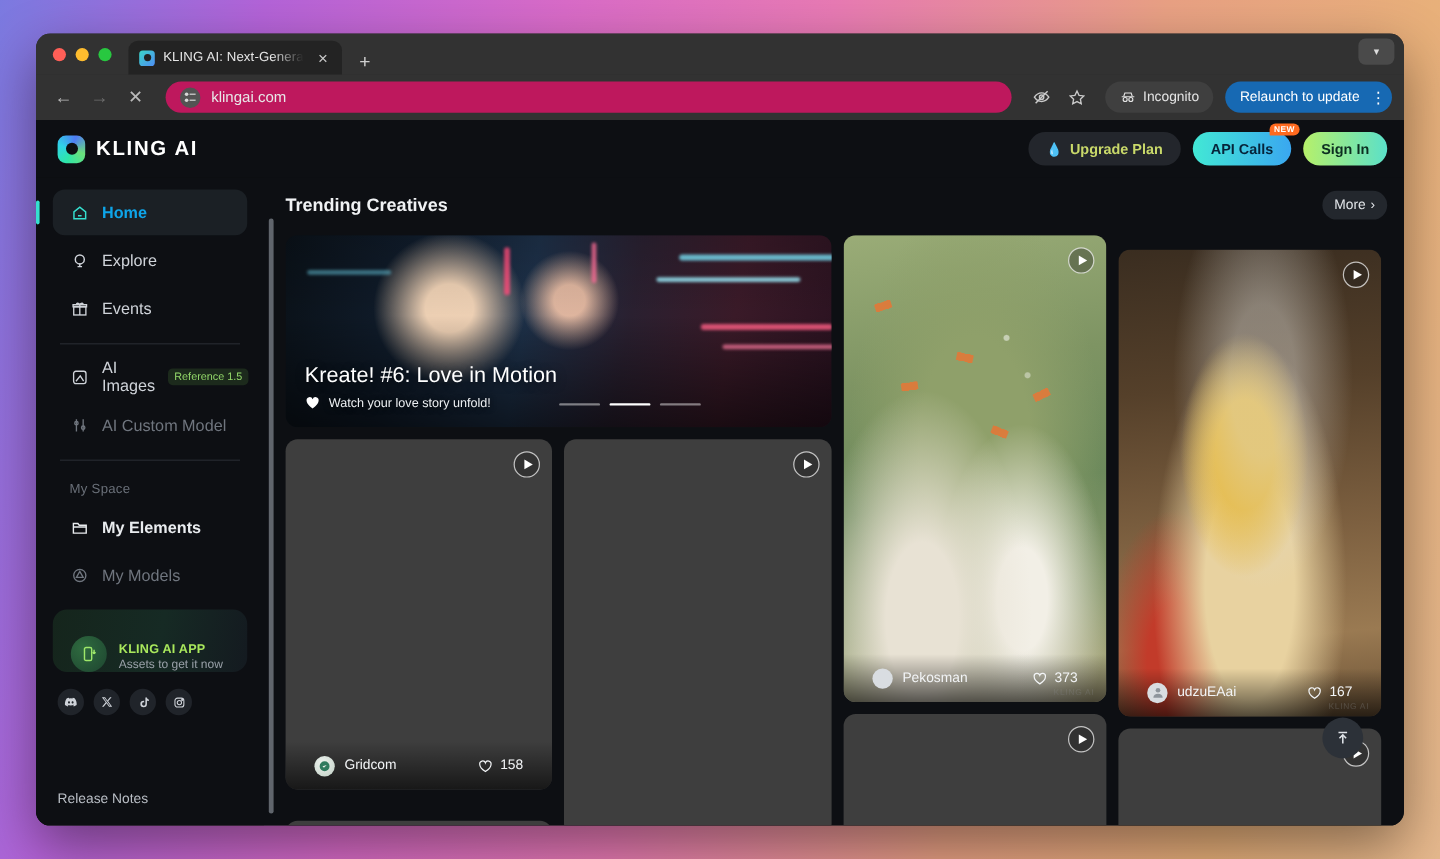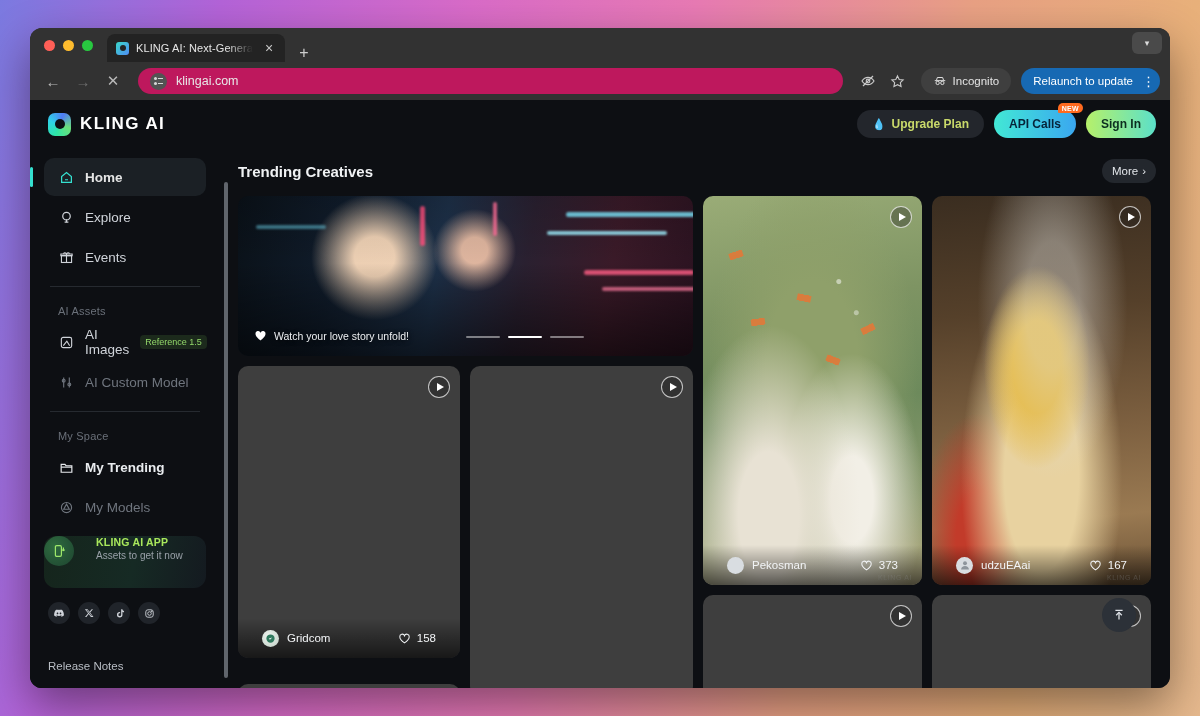--- a/index.html
+++ b/index.html
@@ -159,40 +159,40 @@
   .sidebar {
     width: 190px; flex: 0 0 190px; background: #0d0f13;
     padding: 10px 14px 0 14px; display: flex; flex-direction: column;
     position: relative;
   }
   .nav-item {
     height: 38px; border-radius: 10px; display: flex; align-items: center;
     gap: 11px; padding: 0 14px; color: #cfd3d9; font-size: 13.5px;
     position: relative; margin-bottom: 2px;
   }
-  .nav-item.active { background: #1b2025; color: #e5e5e5; font-weight: 600; }
+  .nav-item.active { background: #1b2025; color: #0ea5e9; font-weight: 600; }
   .nav-item.active::before {
     content: ""; position: absolute; left: -14px; top: 9px;
     width: 3px; height: 20px; border-radius: 2px; background: #35e0d0;
   }
   .nav-item.dim { color: #6f757e; }
   .nav-item.bold { font-weight: 700; color: #e9ecef; }
   .nav-ico { width: 16px; height: 16px; flex: 0 0 16px; display: flex; align-items: center; justify-content: center; }
   .nav-ico svg { display: block; }
   .sec-label { font-size: 11px; color: #6a7079; padding: 10px 14px 6px; letter-spacing: .2px; }
   .divider { height: 1px; background: #262a30; margin: 8px 6px; }
   .tag {
     font-size: 9px; padding: 2px 5px; border-radius: 4px;
     background: #1c2a1c; color: #93d86a; font-weight: 400; white-space: nowrap;
   }
 
   .promo {
     margin: 8px 0 0; height: 52px; border-radius: 12px;
     background: linear-gradient(100deg,#15251c 0%,#162a24 55%,#141a20 100%);
-    display: flex; align-items: flex-start; gap: 22px; padding: 0 0;
+    display: flex; align-items: flex-end; gap: 10px; padding: 0 15px;
   }
   .promo-ico {
     width: 30px; height: 30px; border-radius: 50%; flex: 0 0 30px;
     background: radial-gradient(circle at 35% 35%,#2f6b3f,#1d4430);
     display: flex; align-items: center; justify-content: center;
   }
   .promo-t1 { font-size: 10.5px; font-weight: 700; color: #a9e85c; letter-spacing: .2px; }
   .promo-t2 { font-size: 10px; color: #9aa1a9; margin-top: 2px; }
 
   .socials { display: flex; gap: 8px; padding: 14px 4px 0; }
@@ -294,20 +294,21 @@
       radial-gradient(ellipse at 50% 45%, #8fa06a 0 30%, transparent 68%),
       linear-gradient(170deg,#9aac77 0%,#7e9463 30%,#6d8a5c 55%,#8a9a6e 78%,#b7ae86 100%);
   }
   .art-toast {
     background:
       radial-gradient(ellipse at 55% 28%, rgba(220,220,215,.45) 0 16%, transparent 44%),
       radial-gradient(ellipse at 48% 44%, #e8b735 0 15%, transparent 33%),
       radial-gradient(ellipse at 50% 72%, #e8d2a0 0 24%, transparent 52%),
       radial-gradient(ellipse at 22% 88%, #c23b2a 0 10%, transparent 26%),
       linear-gradient(175deg,#3a2d20 0%,#55402a 30%,#7d6040 60%,#9a7a52 82%,#6b5236 100%);
+    margin-top: 12px;
   }
   .bf {
     position: absolute; width: 14px; height: 10px; z-index: 2;
     background:
       radial-gradient(ellipse at 25% 50%, #e07a3a 0 48%, transparent 52%),
       radial-gradient(ellipse at 75% 50%, #e07a3a 0 48%, transparent 52%);
     opacity: .92;
   }
 
   .scroll-top {
@@ -426,21 +427,20 @@
               <rect x="2.6" y="6" width="10.8" height="7.3"></rect>
                 <path d="M2 4.2h12v1.8H2z"></path>
                 <path d="M8 4.2v9.1"></path>
               <path d="M8 4.2C7 2.4 4.6 2.6 5.2 4.2M8 4.2c1-1.8 3.4-1.6 2.8 0"></path>
             </svg>
           </span>
           <span>Events</span>
         </div>
 
         <div class="divider"></div>
-        <div class="sec-label">AI Assets</div>
 
         <div class="nav-item">
           <span class="nav-ico">
             <svg width="15" height="15" viewBox="0 0 16 16" fill="none" stroke="#cfd3d9" stroke-width="1.2">
               <rect x="2.5" y="2.5" width="11" height="11" rx="2"></rect>
                 <path d="M4.6 11.4L8.4 6.6l3 4.8"></path>
             </svg>
           </span>
           <span>AI Images</span>
           <span class="tag">Reference 1.5</span>
@@ -461,21 +461,21 @@
         <div class="divider"></div>
         <div class="sec-label">My Space</div>
 
         <div class="nav-item bold">
           <span class="nav-ico">
             <svg width="15" height="15" viewBox="0 0 16 16" fill="none" stroke="#e9ecef" stroke-width="1.25">
               <path d="M2.3 4.6h4l1.2 1.5h6.2v7H2.3z"></path>
                 <path d="M2.3 7.6h11.4"></path>
             </svg>
           </span>
-          <span>My Trending</span>
+          <span>My Elements</span>
         </div>
 
         <div class="nav-item dim">
           <span class="nav-ico">
             <svg width="15" height="15" viewBox="0 0 16 16" fill="none" stroke="#6f757e" stroke-width="1.2">
               <circle cx="8" cy="8" r="5.4"></circle>
                 <path d="M8 4.4l3 5.4H5z"></path>
             </svg>
           </span>
           <span>My Models</span>
@@ -542,20 +542,21 @@
             <div class="banner">
               <span class="neon" style="left:40%;top:6%;width:5px;height:40px;background:#ff4f7e"></span>
               <span class="neon" style="left:56%;top:4%;width:4px;height:34px;background:#ff6f9a"></span>
               <span class="neon" style="left:72%;top:10%;width:130px;height:5px;background:#7fe8ff"></span>
               <span class="neon" style="left:68%;top:22%;width:120px;height:4px;background:#9ff0ff"></span>
               <span class="neon" style="left:76%;top:46%;width:110px;height:5px;background:#ff5f86"></span>
               <span class="neon" style="left:80%;top:57%;width:95px;height:4px;background:#ff7aa0"></span>
               <span class="neon" style="left:4%;top:18%;width:70px;height:4px;background:#6fd8f0;opacity:.5"></span>
               <div class="banner-overlay"></div>
               <div class="banner-text">
+                <div class="banner-title">Kreate! #6: Love in Motion</div>
                 <div class="banner-sub">
                   <svg width="13" height="13" viewBox="0 0 16 16" fill="#fff">
                     <path d="M8 14S1.8 10 1.8 5.9A3.2 3.2 0 0 1 8 4.5a3.2 3.2 0 0 1 6.2 1.4C14.2 10 8 14 8 14z"></path>
                   </svg>
                   <span>Watch your love story unfold!</span>
                 </div>
               </div>
               <div class="dots">
                 <span class="dot"></span>
                 <span class="dot on"></span>

